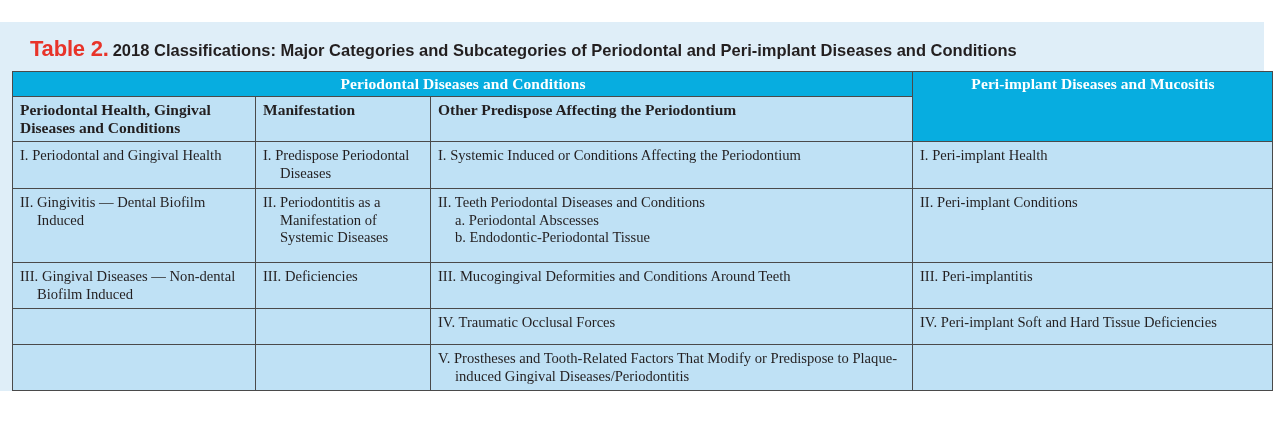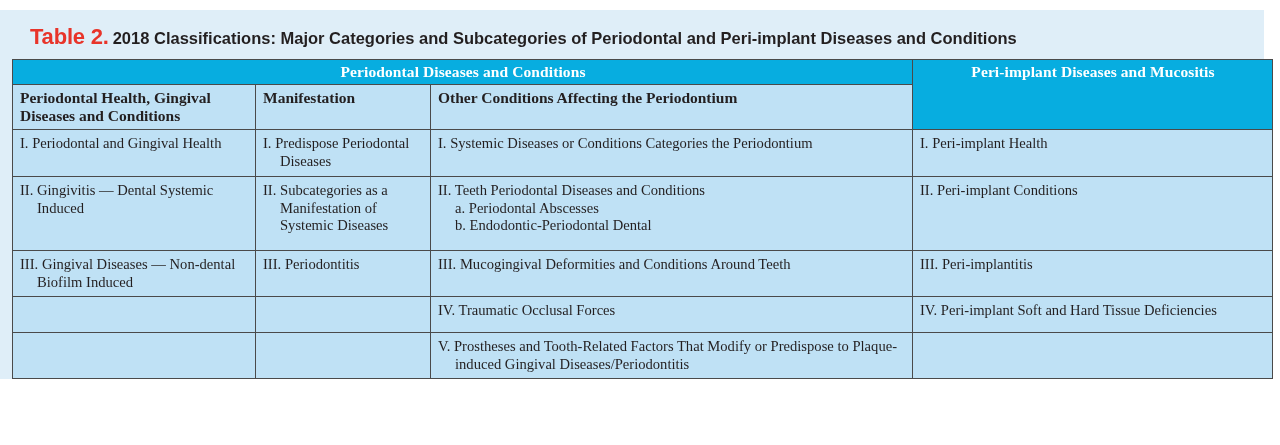--- a/index.html
+++ b/index.html
@@ -11,21 +11,21 @@
   body {
     width: 1280px;
     height: 445px;
     font-family: "Liberation Sans", sans-serif;
     overflow: hidden;
   }
 
   .table-wrap {
     position: absolute;
     left: 0;
-    top: 10px;
+    top: 22px;
     width: 1264px;
     background: #dfeef8;
     padding: 0;
   }
 
   
   .caption {
     padding: 14px 18px 10px 30px;
     font-size: 16.5px;
     line-height: 1.15;
@@ -142,63 +142,63 @@
         <col class="w4">
     </colgroup>
     <thead>
       <tr>
         <th class="banner" colspan="3">Periodontal Diseases and Conditions</th>
         <th class="banner tall" rowspan="2">Peri-implant Diseases and Mucositis</th>
       </tr>
       <tr>
         <th class="subhead">Periodontal Health, Gingival Diseases and Conditions</th>
         <th class="subhead">Manifestation</th>
-        <th class="subhead">Other Conditions Affecting the Periodontium</th>
+        <th class="subhead">Other Predispose Affecting the Periodontium</th>
       </tr>
     </thead>
     <tbody>
 
       <tr class="r1">
         <td class="cell">
           <span class="item">I. Periodontal and Gingival Health</span>
         </td>
         <td class="cell">
           <span class="item">I. Predispose Periodontal Diseases</span>
         </td>
         <td class="cell">
-          <span class="item">I. Systemic Diseases or Conditions Categories the Periodontium</span>
+          <span class="item">I. Systemic Induced or Conditions Affecting the Periodontium</span>
         </td>
         <td class="cell">
           <span class="item">I. Peri-implant Health</span>
         </td>
       </tr>
 
       <tr class="r2">
         <td class="cell">
-          <span class="item">II. Gingivitis — Dental Systemic Induced</span>
-        </td>
-        <td class="cell">
-          <span class="item">II. Subcategories as a Manifestation of Systemic Diseases</span>
+          <span class="item">II. Gingivitis — Dental Biofilm Induced</span>
+        </td>
+        <td class="cell">
+          <span class="item">II. Periodontitis as a Manifestation of Systemic Diseases</span>
         </td>
         <td class="cell">
           <span class="item">II. Teeth Periodontal Diseases and Conditions</span>
           <span class="sub">a. Periodontal Abscesses</span>
-          <span class="sub">b. Endodontic-Periodontal Dental</span>
+          <span class="sub">b. Endodontic-Periodontal Tissue</span>
         </td>
         <td class="cell">
           <span class="item">II. Peri-implant Conditions</span>
         </td>
       </tr>
 
       <tr class="r3">
         <td class="cell">
           <span class="item">III. Gingival Diseases — Non-dental Biofilm Induced</span>
         </td>
         <td class="cell">
-          <span class="item">III. Periodontitis</span>
+          <span class="item">III. Deficiencies</span>
         </td>
         <td class="cell">
           <span class="item">III. Mucogingival Deformities and Conditions Around Teeth</span>
         </td>
         <td class="cell">
           <span class="item">III. Peri-implantitis</span>
         </td>
       </tr>
 
       <tr class="r4">

